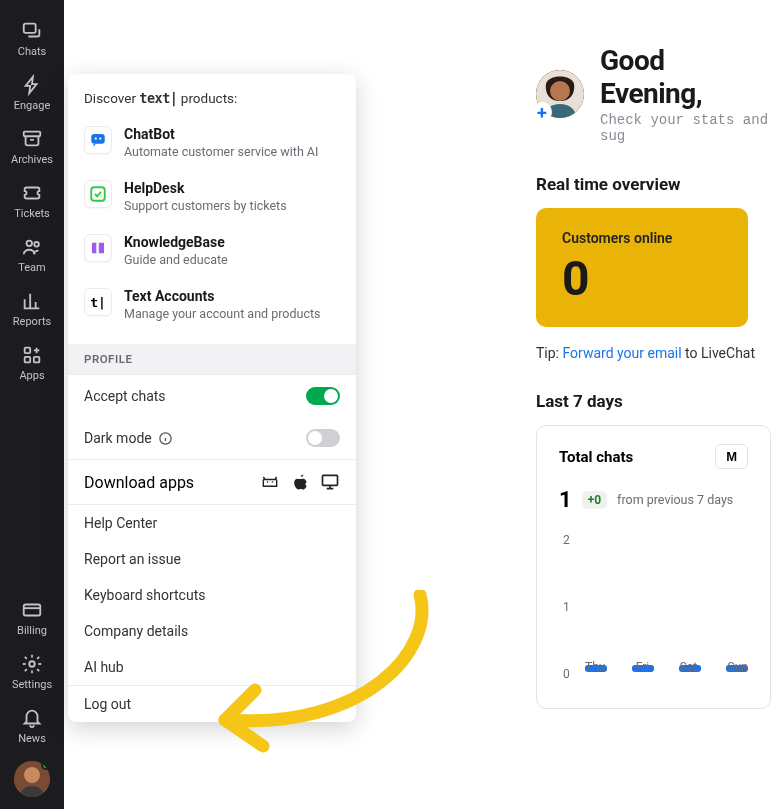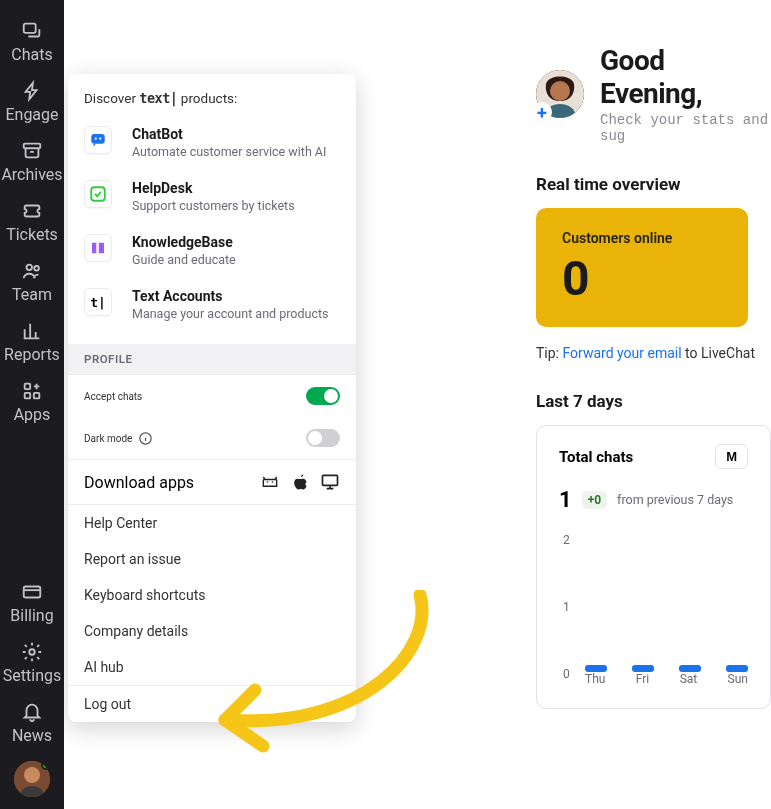--- a/index.html
+++ b/index.html
@@ -24,21 +24,21 @@
   padding-top: 20px;
 }
 .app-bar .spacer { flex: 1; }
 .nav-item {
   width: 64px;
   display: flex;
   flex-direction: column;
   align-items: center;
   justify-content: center;
   color: #c2c2c7;
-  font-size: 16px;
+  font-size: 11px;
   margin-bottom: 16px;
   cursor: pointer;
 }
 .nav-item svg { width: 22px; height: 22px; margin-bottom: 3px; }
 .avatar-small {
   position: relative;
   width: 36px; height: 36px;
   border-radius: 50%;
   background: #7a4a33;
   margin-bottom: 12px;
@@ -64,21 +64,21 @@
   box-shadow: 0 6px 24px rgba(0,0,0,0.18);
   overflow: hidden;
   z-index: 10;
 }
 .popover-section { padding: 16px 16px 8px; }
 .discover-line { font-size: 13.5px; color: #333; margin-bottom: 14px; }
 .brand-text { font-weight: 700; font-family: ui-monospace, monospace; letter-spacing: -0.5px; }
 .product-row {
   display: flex;
   align-items: flex-start;
-  gap: 20px;
+  gap: 12px;
   padding: 6px 0 14px;
   cursor: pointer;
 }
 .product-icon {
   width: 28px; height: 28px;
   border-radius: 6px;
   display: flex;
   align-items: center;
   justify-content: center;
   flex-shrink: 0;
@@ -101,21 +101,21 @@
 .profile-avatar {
   width: 40px; height: 40px; border-radius: 50%;
   background: #7a4a33;
   overflow: hidden;
 }
 .profile-name { font-size: 14px; font-weight: 700; color: #1a1a1a; }
 .divider { height: 1px; background: #ececec; }
 .toggle-row {
   display: flex; align-items: center; justify-content: space-between;
   padding: 12px 16px;
-  font-size: 10px; color: #333;
+  font-size: 14px; color: #333;
 }
 .toggle-row .left { display: flex; align-items: center; gap: 6px; }
 .switch {
   width: 34px; height: 18px; border-radius: 18px;
   position: relative;
   cursor: pointer;
 }
 .switch .knob {
   position: absolute; top: 2px;
   width: 14px; height: 14px; border-radius: 50%; background: #fff;
@@ -192,21 +192,21 @@
 .chart-big { display: flex; align-items: center; gap: 10px; margin-top: 18px; }
 .chart-big .val { font-size: 22px; font-weight: 700; }
 .chart-badge {
   background: #eef3ee; color: #2a7a2a;
   font-size: 12px; font-weight: 700;
   padding: 2px 6px; border-radius: 5px;
 }
 .chart-note { font-size: 12.5px; color: #6b6b76; }
 .chart-body { position: relative; height: 160px; margin-top: 18px; }
 .y-tick { position: absolute; left: 4px; font-size: 12px; color: #6b6b76; transform: translateY(-50%); }
-.x-axis { position: absolute; bottom: 4px; left: 26px; right: 0; display: flex; justify-content: space-between; font-size: 12px; color: #6b6b76; }
+.x-axis { position: absolute; bottom: 16px; left: 26px; right: 0; display: flex; justify-content: space-between; font-size: 12px; color: #6b6b76; }
 .bar-row { position: absolute; bottom: 18px; left: 26px; right: 0; display: flex; justify-content: space-between; }
 .bar { width: 22px; height: 7px; background: #1a73e8; border-radius: 3px; }
 
 .arrow-annot {
   position: absolute;
   left: 185px; top: 590px;
   width: 260px; height: 200px;
   z-index: 20;
   pointer-events: none;
 }

